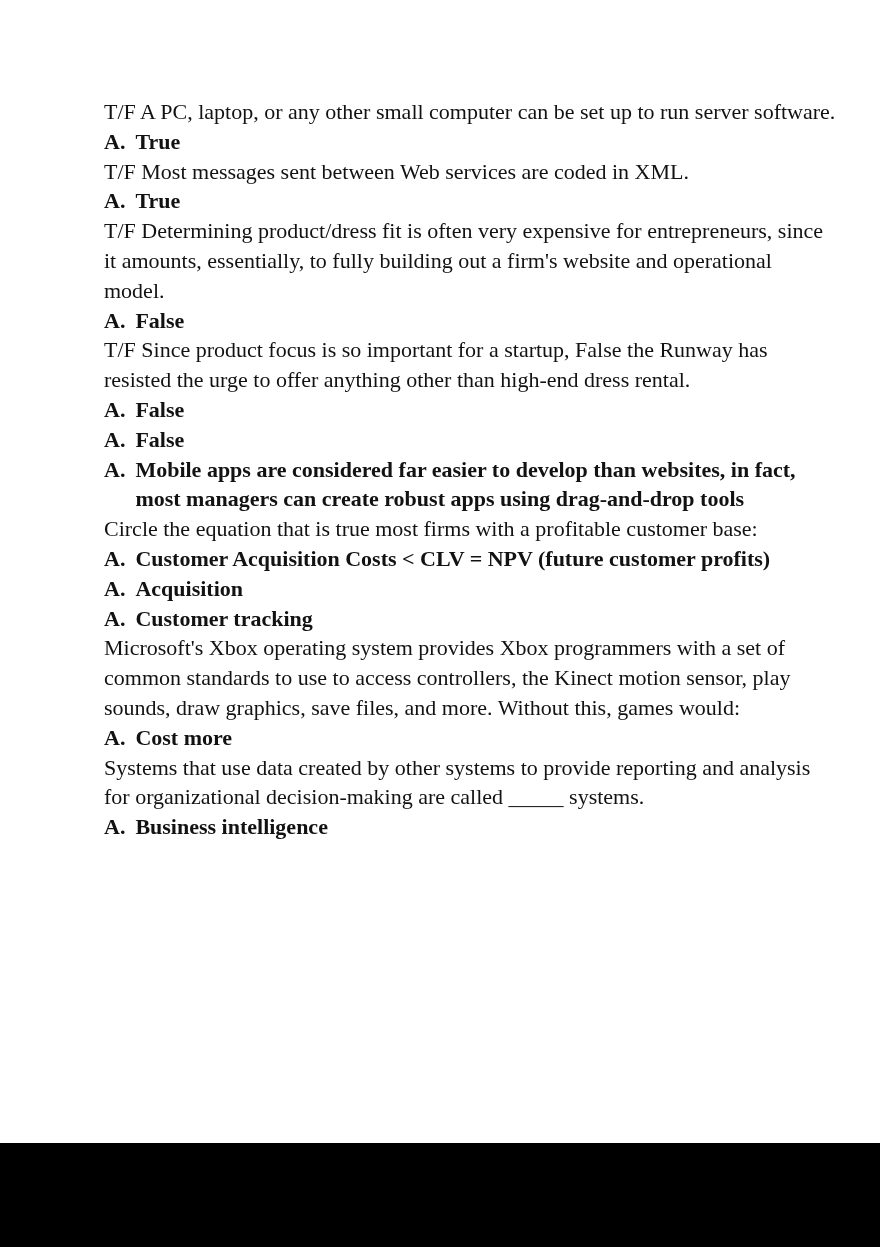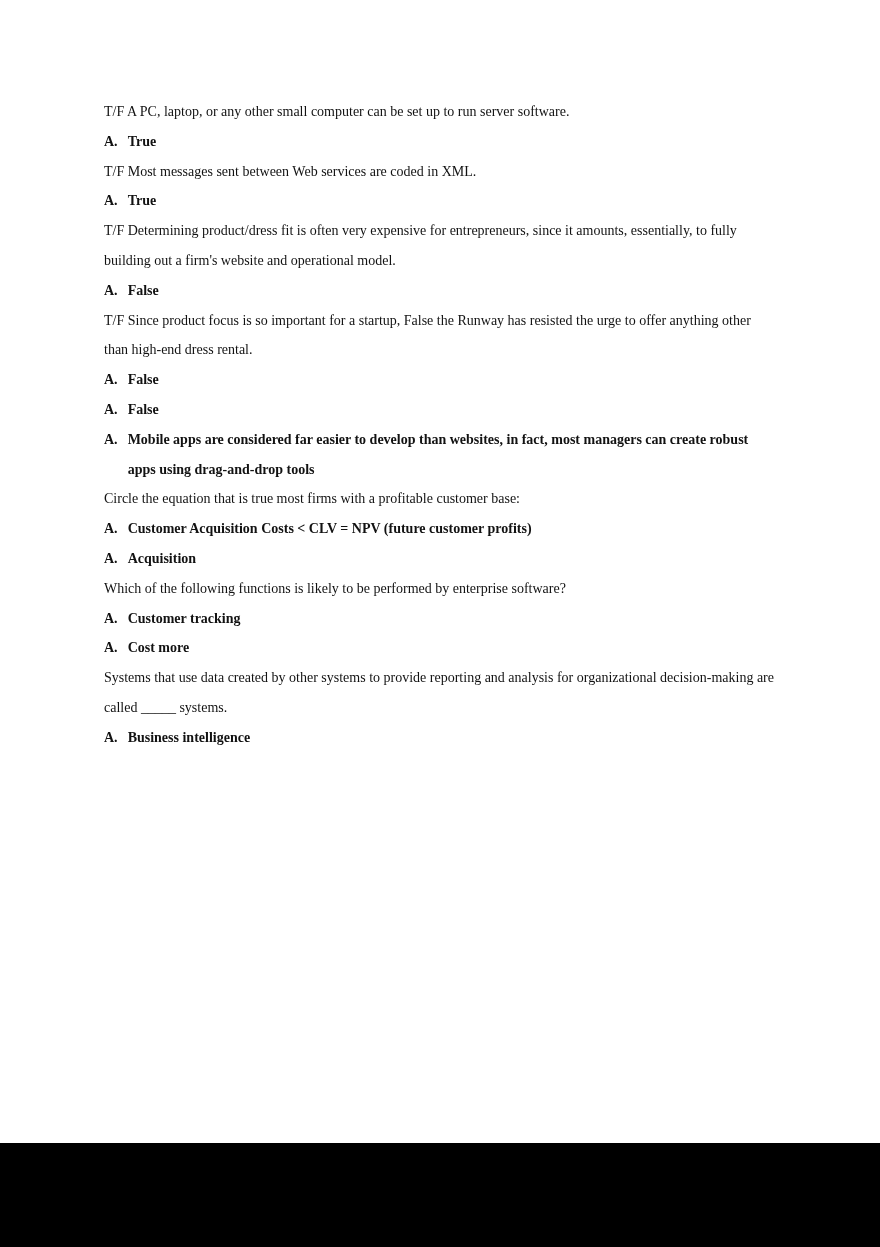--- a/index.html
+++ b/index.html
@@ -10,22 +10,22 @@
   .page {
     position: relative;
     width: 880px;
     height: 1247px;
     background: #ffffff;
     overflow: hidden;
     font-family: "Liberation Serif", "DejaVu Serif", serif;
     color: #121212;
   }
   .content {
-    padding: 97px 103px 0 104px;
-    font-size: 14px;
+    padding: 97px 44px 0 104px;
+    font-size: 22px;
     line-height: 29.8px;
   }
   .content p {
     margin: 0;
   }
   .question {
     font-weight: normal;
   }
   .answer {
     display: flex;
@@ -109,28 +109,28 @@
     </div>
 
     <div class="qa">
       <p class="answer">
         <span class="label">A.</span>
         <span class="answer-text">Acquisition</span>
       </p>
     </div>
 
     <div class="qa">
-      <p class="question">Which of the following functions is likely to be performed by enterprise software?</p>
       <p class="answer">
         <span class="label">A.</span>
         <span class="answer-text">Customer tracking</span>
       </p>
     </div>
 
     <div class="qa">
+      <p class="question">Microsoft's Xbox operating system provides Xbox programmers with a set of common standards to use to access controllers, the Kinect motion sensor, play sounds, draw graphics, save files, and more. Without this, games would:</p>
       <p class="answer">
         <span class="label">A.</span>
         <span class="answer-text">Cost more</span>
       </p>
     </div>
 
     <div class="qa">
       <p class="question">Systems that use data created by other systems to provide reporting and analysis for organizational decision-making are called _____ systems.</p>
       <p class="answer">
         <span class="label">A.</span>

